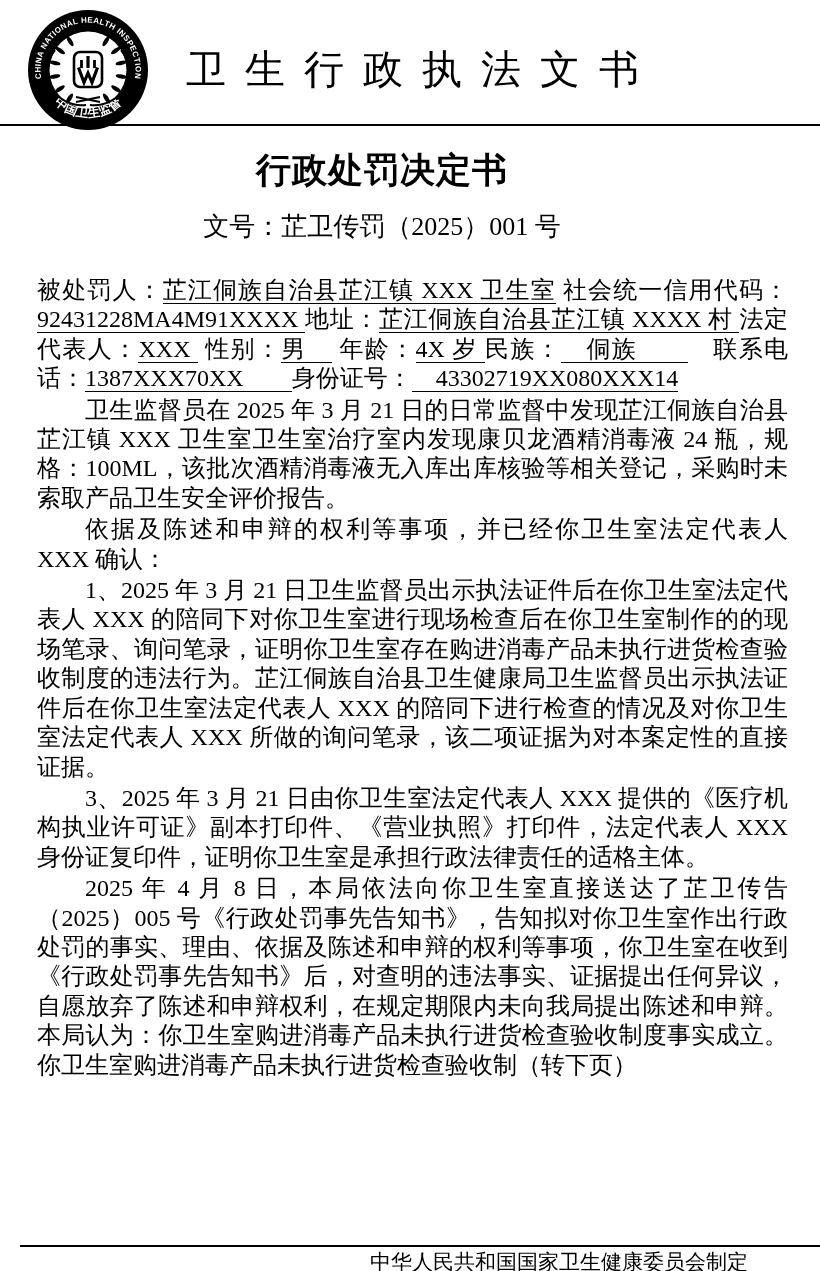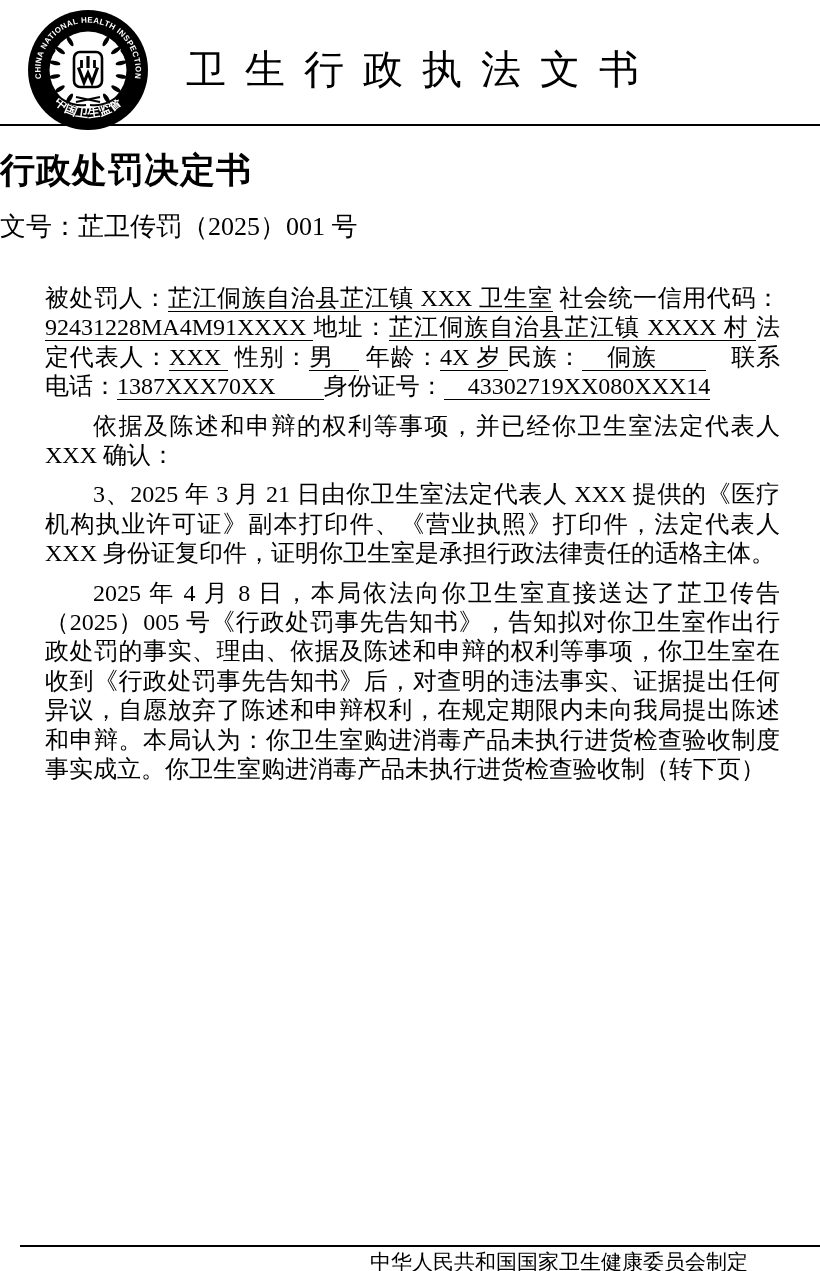--- a/index.html
+++ b/index.html
@@ -33,46 +33,46 @@
     font-size: 40px;
     letter-spacing: 19px;
     white-space: nowrap;
     font-family: Liberation Sans, sans-serif;
   }
   .doc-title {
     position: absolute;
     top: 147px;
     left: 0;
     width: 764px;
-    text-align: left;
+    text-align: center;
     font-size: 35px;
     font-weight: bold;
     font-family: "Liberation Sans", "DejaVu Sans", sans-serif;
     letter-spacing: 1px;
   }
   .doc-number {
     position: absolute;
     top: 209px;
     left: 0;
     width: 764px;
-    text-align: left;
+    text-align: center;
     font-size: 26px;
     white-space: pre-wrap;
   }
   .body-text {
     position: absolute;
     left: 35px;
     top: 274px;
     width: 755px;
     font-size: 24px;
     line-height: 29.4px;
     text-align: justify;
     text-justify: inter-character;
   }
-  .body-text p { margin: 10px; }
+  .body-text p { margin: 2px; }
   .body-text p.indent { text-indent: 2em; }
   .recipient span { white-space: pre-wrap; }
   .recipient .u {
     border-bottom: 1.5px solid #000;
     padding-bottom: 0px;
   }
   .footer-rule {
     position: absolute;
     left: 20px; right: 0;
     top: 1245px;
@@ -159,21 +159,23 @@
 
   <div class="masthead" id="masthead">卫生行政执法文书</div>
   <div class="header-rule"></div>
 
   <div class="doc-title">行政处罚决定书</div>
   <div class="doc-number">文号：芷卫传罚（2025）001 号</div>
 
   <div class="body-text">
     <p class="recipient" id="recipient"><span>被处罚人：</span><span class="u">芷江侗族自治县芷江镇 XXX 卫生室</span><span> 社会统一信用代码：</span><span class="u">92431228MA4M91XXXX </span><span>地址：</span><span class="u">芷江侗族自治县芷江镇 XXXX 村 </span><span>法定代表人：</span><span class="u">XXX </span><span> 性别：</span><span class="u">男　</span><span> 年龄：</span><span class="u">4X 岁 </span><span>民族：</span><span class="u">　侗族　　</span><span>　联系电话：</span><span class="u">1387XXX70XX　　</span><span>身份证号：</span><span class="u">　43302719XX080XXX14</span></p>
     <div id="paragraphs">
+        <p class="indent">卫生监督员在 2025 年 3 月 21 日的日常监督中发现芷江侗族自治县芷江镇 XXX 卫生室卫生室治疗室内发现康贝龙酒精消毒液 24 瓶，规格：100ML，该批次酒精消毒液无入库出库核验等相关登记，采购时未索取产品卫生安全评价报告。</p>
         <p class="indent">依据及陈述和申辩的权利等事项，并已经你卫生室法定代表人 XXX 确认：</p>
+        <p class="indent">1、2025 年 3 月 21 日卫生监督员出示执法证件后在你卫生室法定代表人 XXX 的陪同下对你卫生室进行现场检查后在你卫生室制作的的现场笔录、询问笔录，证明你卫生室存在购进消毒产品未执行进货检查验收制度的违法行为。芷江侗族自治县卫生健康局卫生监督员出示执法证件后在你卫生室法定代表人 XXX 的陪同下进行检查的情况及对你卫生室法定代表人 XXX 所做的询问笔录，该二项证据为对本案定性的直接证据。</p>
         <p class="indent">3、2025 年 3 月 21 日由你卫生室法定代表人 XXX 提供的《医疗机构执业许可证》副本打印件、《营业执照》打印件，法定代表人 XXX 身份证复印件，证明你卫生室是承担行政法律责任的适格主体。</p>
         <p class="indent">2025 年 4 月 8 日，本局依法向你卫生室直接送达了芷卫传告（2025）005 号《行政处罚事先告知书》，告知拟对你卫生室作出行政处罚的事实、理由、依据及陈述和申辩的权利等事项，你卫生室在收到《行政处罚事先告知书》后，对查明的违法事实、证据提出任何异议，自愿放弃了陈述和申辩权利，在规定期限内未向我局提出陈述和申辩。本局认为：你卫生室购进消毒产品未执行进货检查验收制度事实成立。你卫生室购进消毒产品未执行进货检查验收制（转下页）</p>
       </div>
   </div>
 
   <div class="footer-rule"></div>
   <div class="footer-note">中华人民共和国国家卫生健康委员会制定</div>
 
 </div>
 

